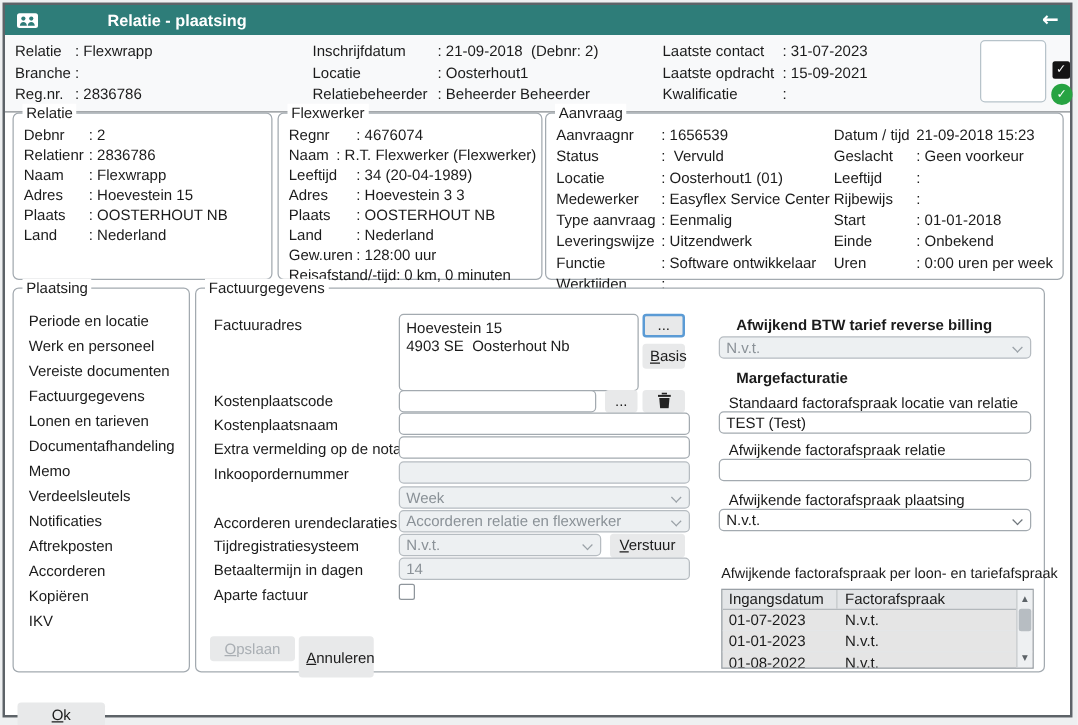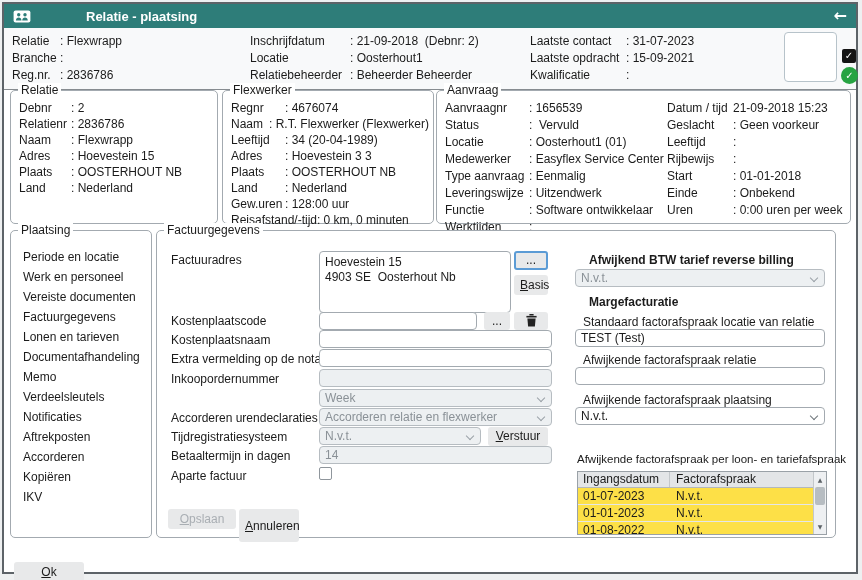--- a/index.html
+++ b/index.html
@@ -78,21 +78,21 @@
   .btn.focus { border:2px solid #5b9bd5; line-height:15px; }
   .btn.disabled { color:#a9aeb3; cursor:default; }
   .key { display:inline-block; }
   .key::first-letter { text-decoration:underline; }
 
   .cb { position:absolute; width:13px; height:13px; background:#fff;
     border:1px solid #8f969c; border-radius:2px; cursor:pointer; }
 
   
   .mtable { position:absolute; left:420px; top:240px; width:250px; height:64px;
-    border:1px solid #9aa1a7; background:#fde047; overflow:hidden; }
+    border:1px solid #9aa1a7; background:#e5e5e5; overflow:hidden; }
   .mt-head { display:flex; height:16px; background:#e3e5e7; border-bottom:1px solid #b3b8bc;
     line-height:15px; padding-right:13px; }
   .mt-head .mc1 { border-right:1px solid #c3c7ca; }
   .mc1 { width:92px; padding-left:5px; flex:none; }
   .mc2 { flex:1; padding-left:6px; }
   .mt-row { display:flex; height:17px; line-height:16px; border-bottom:1px solid #e4e6e8;
     padding-right:2px; cursor:pointer; }
   .mt-scroll { position:absolute; right:0; top:0; bottom:0; width:13px;
     background:#eef0f2; border-left:1px solid #c3c7ca; }
   .sc-arrow { position:absolute; left:0; width:12px; height:13px; text-align:center;

